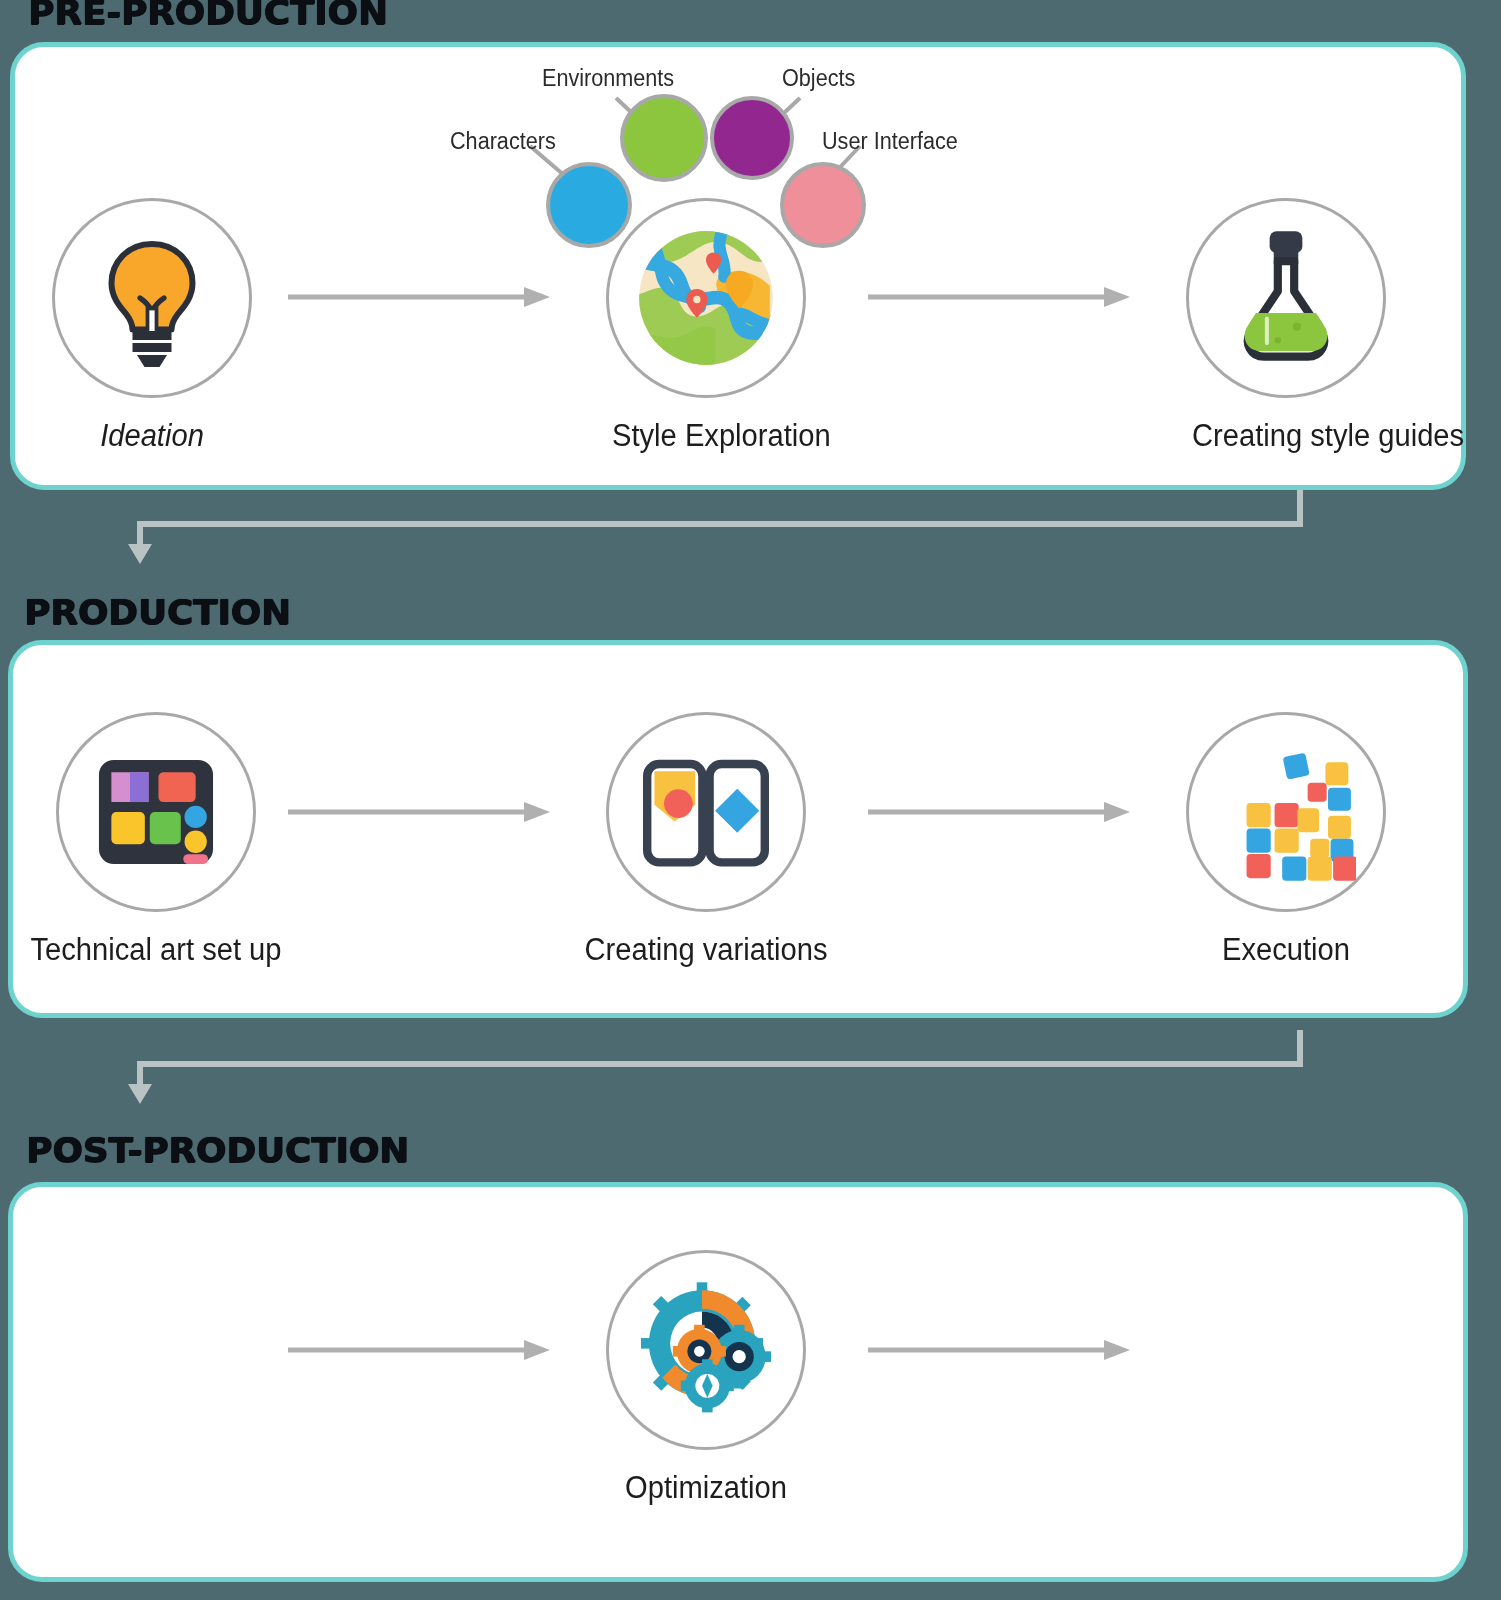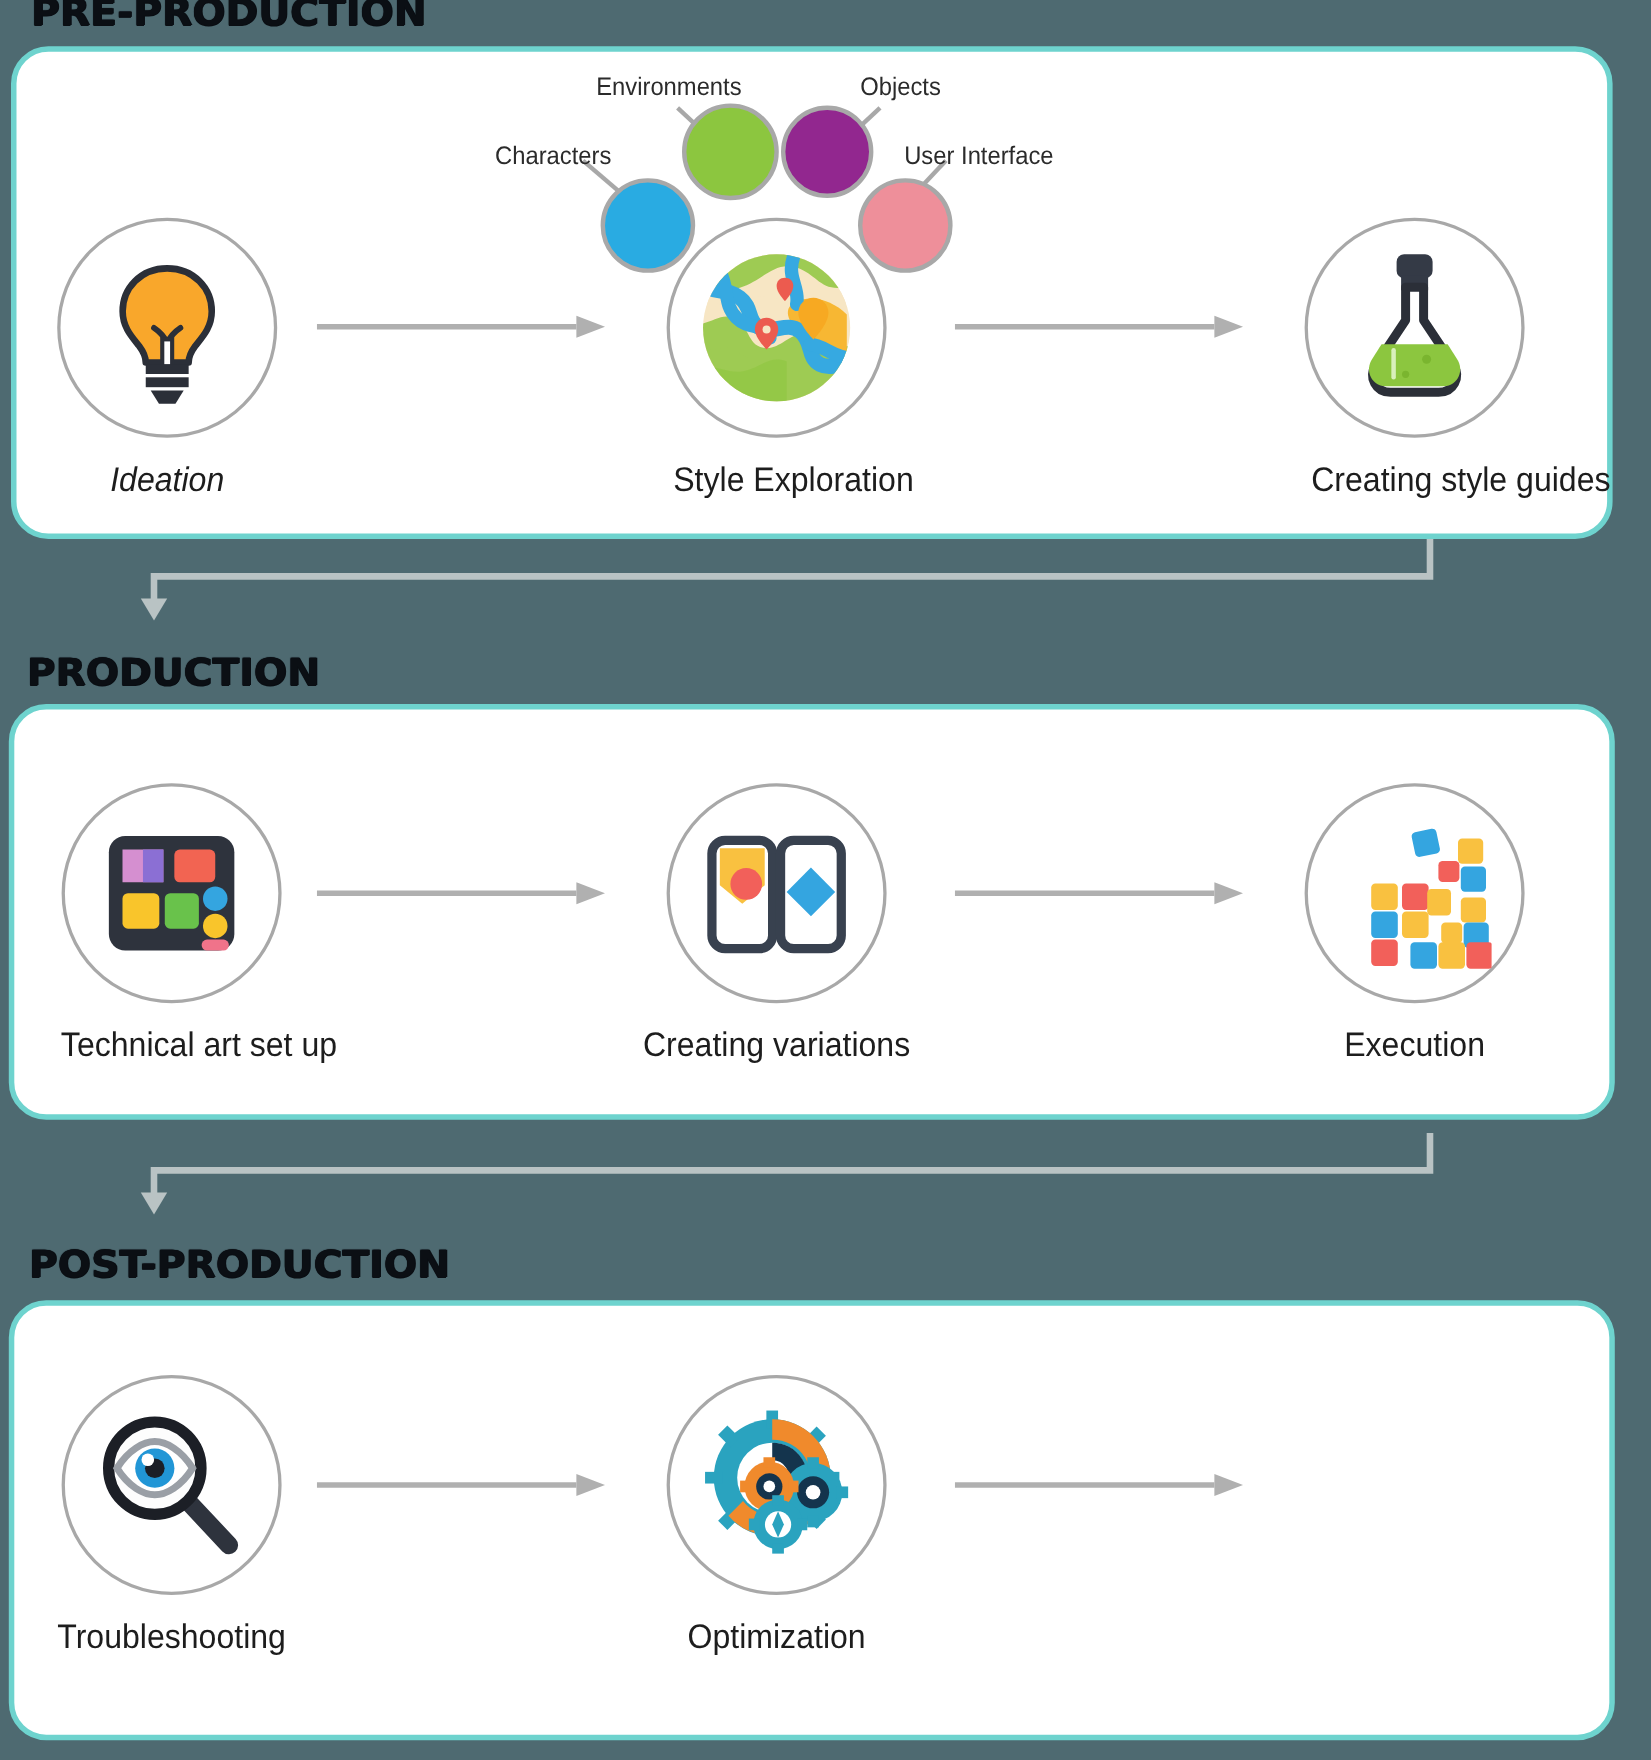--- a/index.html
+++ b/index.html
@@ -74,21 +74,21 @@
     color: #1d1d1d;
     white-space: nowrap;
     transform: scaleX(0.94);
   }
 
   
   #step-ideation      { left: 52px;  top: 198px; width: 200px; font-style: italic; }
   #step-style         { left: 606px; top: 198px; width: 200px; }
   #step-guides        { left: 1186px;top: 198px; width: 200px; }
   
-  #step-techart       { left: 56px;  top: 712px; width: 200px; text-align: right; }
+  #step-techart       { left: 56px;  top: 712px; width: 200px; }
   #step-variations    { left: 606px; top: 712px; width: 200px; }
   #step-execution     { left: 1186px;top: 712px; width: 200px; }
   
   #step-trouble       { left: 56px;  top: 1250px; width: 200px; }
   #step-optimization  { left: 606px; top: 1250px; width: 200px; }
   #step-marketing     { left: 1186px;top: 1250px; width: 200px; }
 
   .step-label-wide { width: 320px; margin-left: -60px; }
 
   
@@ -321,33 +321,20 @@
 
   <svg class="connector" id="connector-2" viewBox="0 0 1200 80">
     <path d="M1180 0 L1180 34 L20 34 L20 58" fill="none" stroke="#b9c3c4" stroke-width="6"></path>
     <polygon points="8,54 32,54 20,74" fill="#b9c3c4"></polygon>
   </svg>
 
   <div class="section-header" id="hdr-post">POST-PRODUCTION</div>
 
   <div class="card" id="card-post"></div>
 
-  <div class="step" id="step-trouble">
-    <div class="icon-circle">
-      <svg width="140" height="140" viewBox="0 0 110 110">
-        <line x1="66" y1="66" x2="96" y2="98" stroke="#2e333d" stroke-width="13" stroke-linecap="round"></line>
-        <circle cx="43" cy="43" r="33" fill="#fdfdfd" stroke="#1c1f26" stroke-width="8"></circle>
-        <path d="M16 43c8-13 19-19 27-19s19 6 27 19c-8 13-19 19-27 19s-19-6-27-19z" fill="#ffffff" stroke="#9a9fa6" stroke-width="5"></path>
-        <circle cx="43" cy="43" r="14" fill="#2196d6"></circle>
-        <circle cx="43" cy="43" r="7" fill="#1b1f27"></circle>
-        <circle cx="38" cy="37" r="4.5" fill="#ffffff"></circle>
-      </svg>
-    </div>
-    <div class="step-label step-label-wide">Troubleshooting</div>
-  </div>
 
   <svg class="h-arrow" id="arrow-5" viewBox="0 0 262 24">
     <line x1="0" y1="12" x2="236" y2="12" stroke="#b0b0b0" stroke-width="5"></line>
     <polygon points="236,2 262,12 236,22" fill="#b0b0b0"></polygon>
   </svg>
 
   <div class="step" id="step-optimization">
     <div class="icon-circle">
       <svg width="146" height="146" viewBox="0 0 110 110">
         <g>

